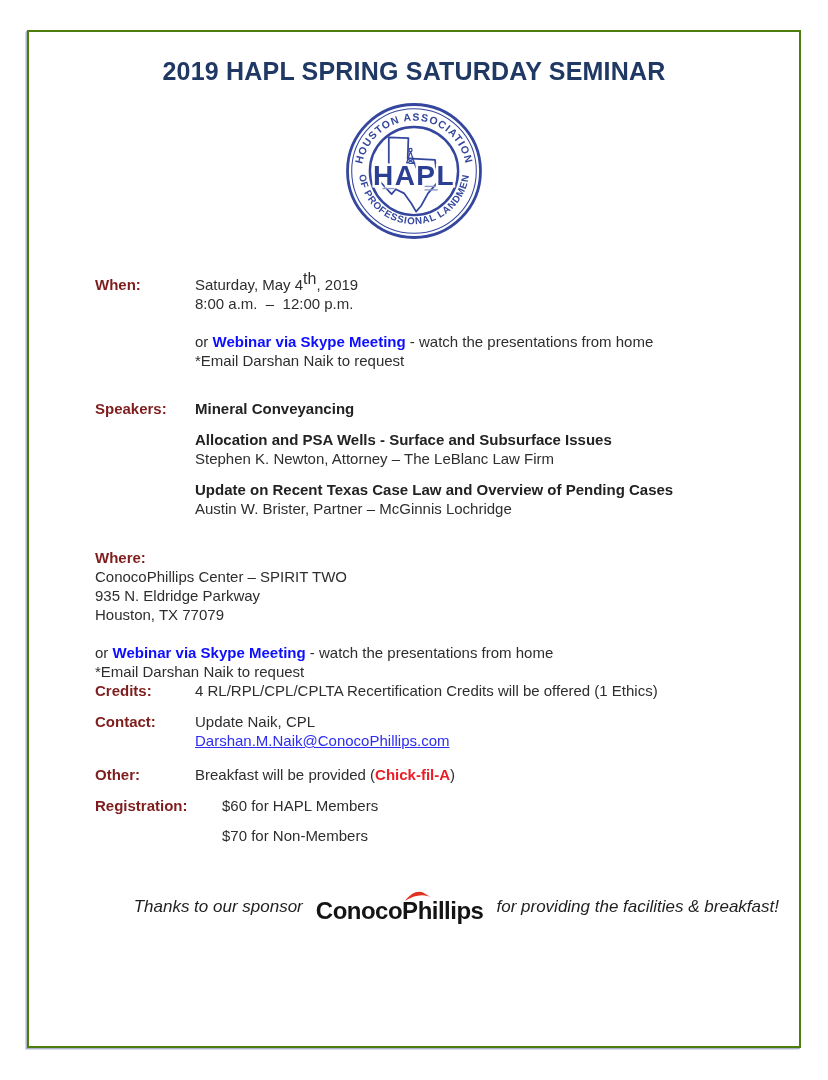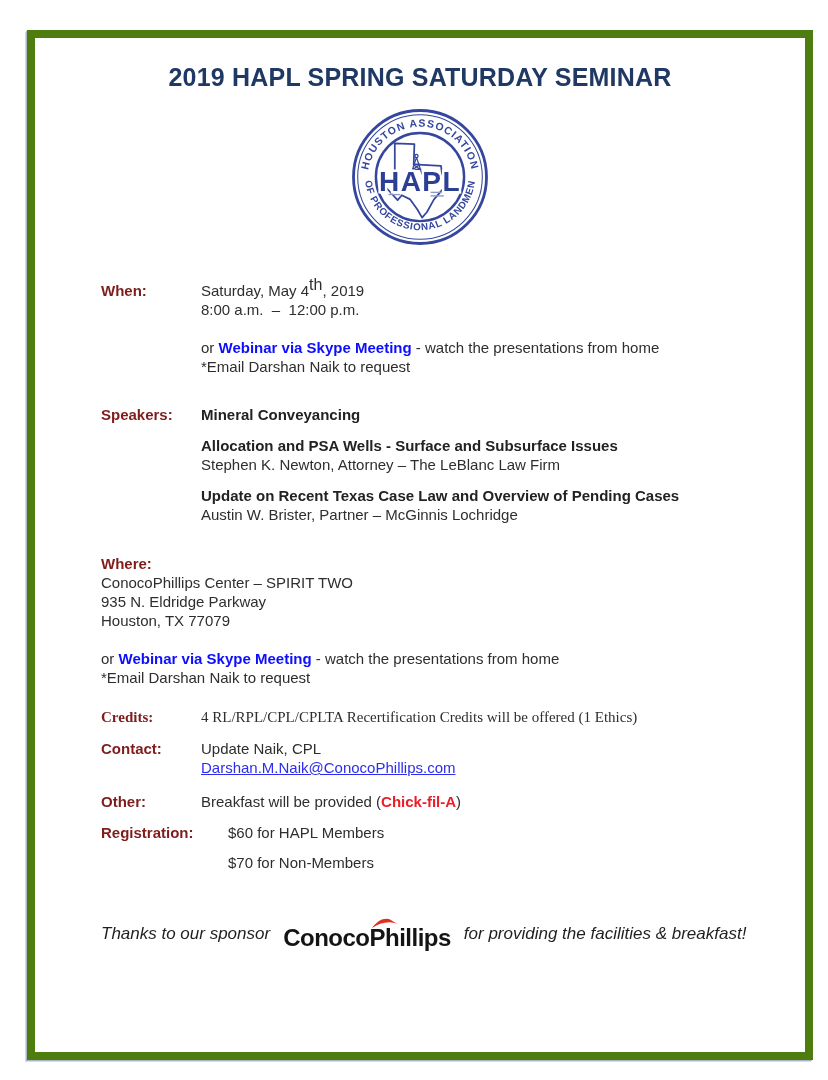--- a/index.html
+++ b/index.html
@@ -2,21 +2,21 @@
 <html><head>
 <meta charset="utf-8">
 <style>
   html,body{margin:0;padding:0;background:#ffffff;}
   .canvas{
     position:relative;width:828px;height:1080px;background:#ffffff;
     font-family:"Liberation Sans",sans-serif;color:#2e2e2e;overflow:hidden;
   }
   .sheet{
     position:absolute;left:27px;top:30px;width:770px;height:1014px;
-    border:8px solid #4d7c0f;background:#ffffff;
+    border:2px solid #4d7c0f;background:#ffffff;
     box-shadow:-1px 1px 0 #aab3c9, -2px 2px 0 #d8dce8;
   }
   .page-title{
     margin:25px 10px 0 10px;text-align:center;
     font-size:25px;font-weight:bold;color:#1f3864;letter-spacing:.2px;
   }
   .logo-wrap{margin-top:15px;text-align:center;line-height:0;}
   .sections{margin:34px 36px 0 66px;font-size:15px;line-height:19px;}
   .sec{display:flex;align-items:flex-start;}
   .sec .label{width:100px;flex:0 0 auto;font-weight:bold;color:#7f1d1d;}
@@ -28,27 +28,27 @@
   sup{font-size:16px;vertical-align:super;line-height:0;}
   .bold{font-weight:bold;color:#222222;}
   .skype-link{color:#0d0dff;font-weight:bold;text-decoration:none;cursor:pointer;}
   .email-link{color:#2d2df0;text-decoration:underline;cursor:pointer;}
   .red{color:#ee1c25;font-weight:bold;}
   .speaker-item{margin-bottom:12px;}
   .speaker-item:last-child{margin-bottom:0;}
   .m-when{margin-top:0;}
   .m-speakers{margin-top:29px;}
   .m-where{margin-top:30px;flex-direction:column;}
-  .m-credits{margin-top:21px;font-family:Liberation Serif, serif;}
+  .m-credits{}
   .m-contact{margin-top:12px;}
   .m-other{margin-top:15px;}
   .m-reg{margin-top:12px;}
   .sponsor{
     margin:46px 20px 0 66px;display:flex;align-items:center;gap:13px;
-    font-style:italic;font-size:17px;color:#1f1f1f;
+    font-style:italic;font-size:17px;color:#1f1f1f;justify-content:flex-end;
   }
   .cp-wordmark{
     position:relative;display:inline-block;font-style:normal;
     font-weight:bold;font-size:24px;letter-spacing:-0.5px;color:#141414;
     padding-top:8px;line-height:1;
   }
   .cp-swoosh{position:absolute;top:-2px;left:88px;}
 </style>
 </head>
 <body>

